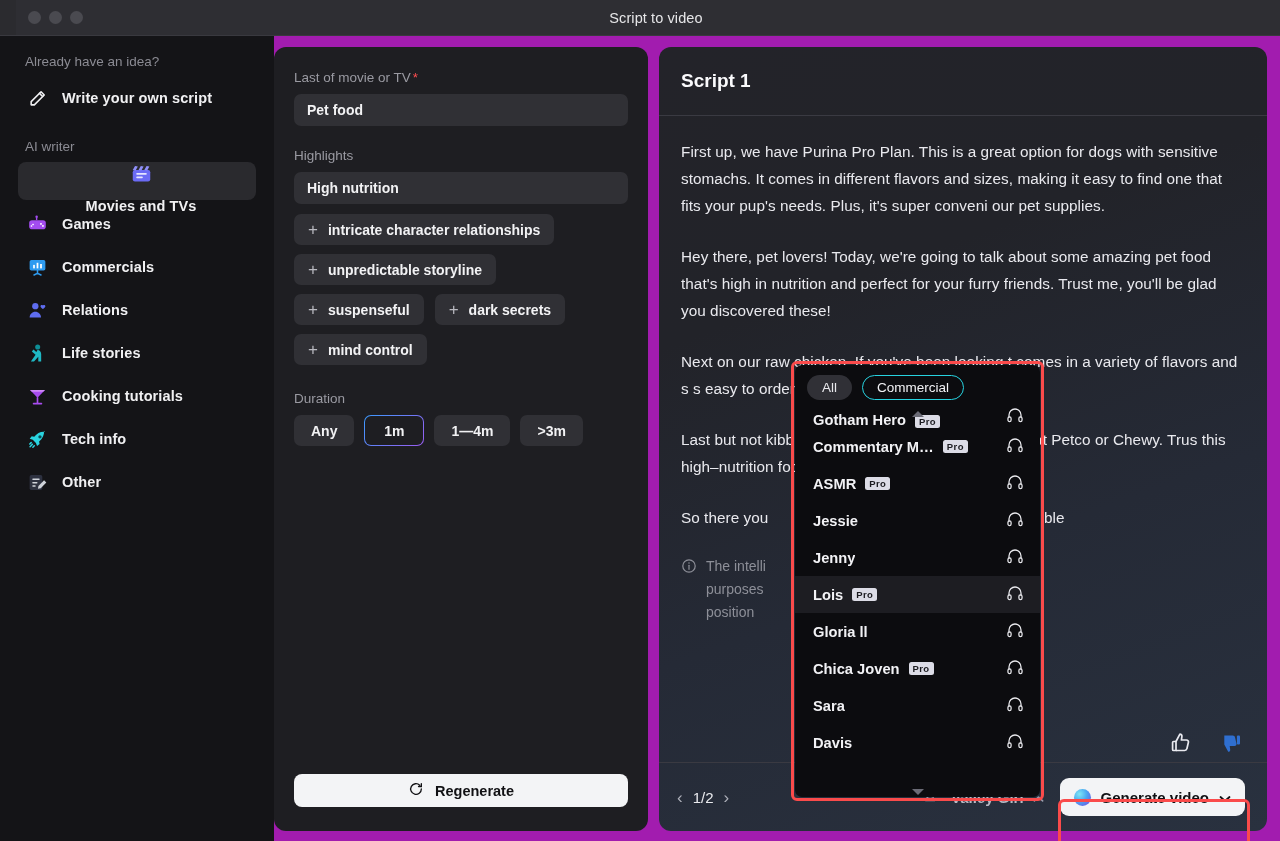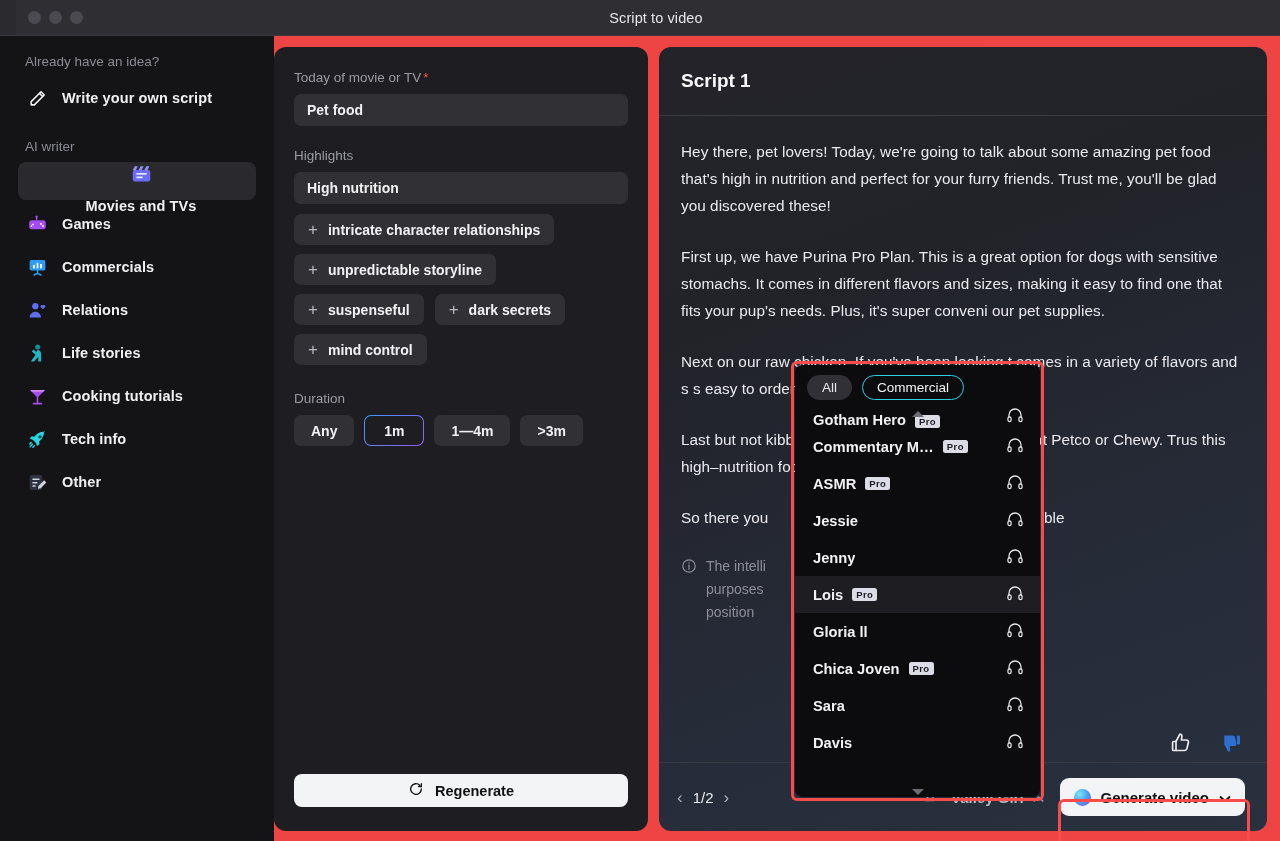--- a/index.html
+++ b/index.html
@@ -23,21 +23,21 @@
   .win-title {
     position: absolute; left: 0; right: 0; text-align: center;
     font-size: 14.5px; color: #e6e6e8; font-weight: 400;
     letter-spacing: .1px;
   }
 
   
   .appbody {
     position: absolute; left: 0; top: 35px;
     width: 1280px; height: 806px;
-    background: #ef4444;
+    background: #a21caf;
     border-top: 1px solid #39393f;
   }
 
   
   .sidebar {
     position: absolute; left: 0; top: 0;
     width: 274px; height: 806px;
     background: #141417;
     padding-top: 18px;
   }
@@ -345,21 +345,21 @@
             <rect x="6" y="15.1" width="4" height="1.7" rx=".8" fill="#cfd3da"></rect>
             <path d="M19.5 9.5l2.6 2.6-6.4 6.4-3.2.6.6-3.2z" fill="#cfd3da"></path>
           </svg>
       </span>
       <span class="txt">Other</span>
     </div>
   </div>
 
   <div class="form-panel">
     <div class="f-label">
-      <span>Today of movie or TV</span><span class="req">*</span>
+      <span>Last of movie or TV</span><span class="req">*</span>
     </div>
     <div class="f-input" placeholder="Name of movie or TV">Pet food</div>
 
     <div class="f-label">Highlights</div>
     <div class="f-input hl" placeholder="Highlights">High nutrition</div>
 
     <div class="chips">
       <div class="chip">
         <span class="plus">+</span>
         <span>intricate character relationships</span>
@@ -400,22 +400,22 @@
       <span>Regenerate</span>
     </div>
   </div>
 
   <div class="script-panel">
     <div class="sp-head">
       <div class="sp-title">Script 1</div>
     </div>
 
     <div class="sp-body">
+      <div class="sp-p">First up, we have Purina Pro Plan. This is a great option for dogs with sensitive stomachs. It comes in different flavors and sizes, making it easy to find one that fits your pup's needs. Plus, it's super conveni               our pet supplies.</div>
       <div class="sp-p">Hey there, pet lovers! Today, we're going to talk about some amazing pet food that's high in nutrition and perfect for your furry friends. Trust me, you'll be glad you discovered these!</div>
-      <div class="sp-p">First up, we have Purina Pro Plan. This is a great option for dogs with sensitive stomachs. It comes in different flavors and sizes, making it easy to find one that fits your pup's needs. Plus, it's super conveni               our pet supplies.</div>
       <div class="sp-p">Next on our                                raw chicken. If you've been looking                    t comes in a variety of flavors and s                  s easy to order online from Chewy                     th his allergies.</div>
       <div class="sp-p"><span>Last but not                                kibble for cats with sensitive sto                       t sizes at Petco or Chewy. Trus                         this high–nutrition food.</span><span class="caret"></span></div>
       <div class="sp-p"><span>So there you</span>&nbsp;&nbsp;&nbsp;&nbsp;&nbsp;&nbsp;&nbsp;&nbsp;&nbsp;&nbsp;&nbsp;&nbsp;&nbsp;&nbsp;&nbsp;&nbsp;&nbsp;&nbsp;&nbsp;&nbsp;&nbsp;&nbsp;&nbsp;&nbsp;&nbsp;&nbsp;&nbsp;&nbsp;&nbsp;&nbsp;&nbsp;&nbsp;&nbsp;&nbsp;&nbsp;&nbsp;&nbsp;&nbsp;<span>ew of the incredible</span></div>
 
       <div class="disclaimer">
         <span class="info-ic">
           <svg width="16" height="16" viewBox="0 0 24 24" fill="none" stroke="#8d8f98" stroke-width="1.8">
               <circle cx="12" cy="12" r="9.3"></circle>
               <path d="M12 11v6" stroke-linecap="round"></path>
               <circle cx="12" cy="7.6" r="1.1" fill="#8d8f98" stroke="none"></circle>

